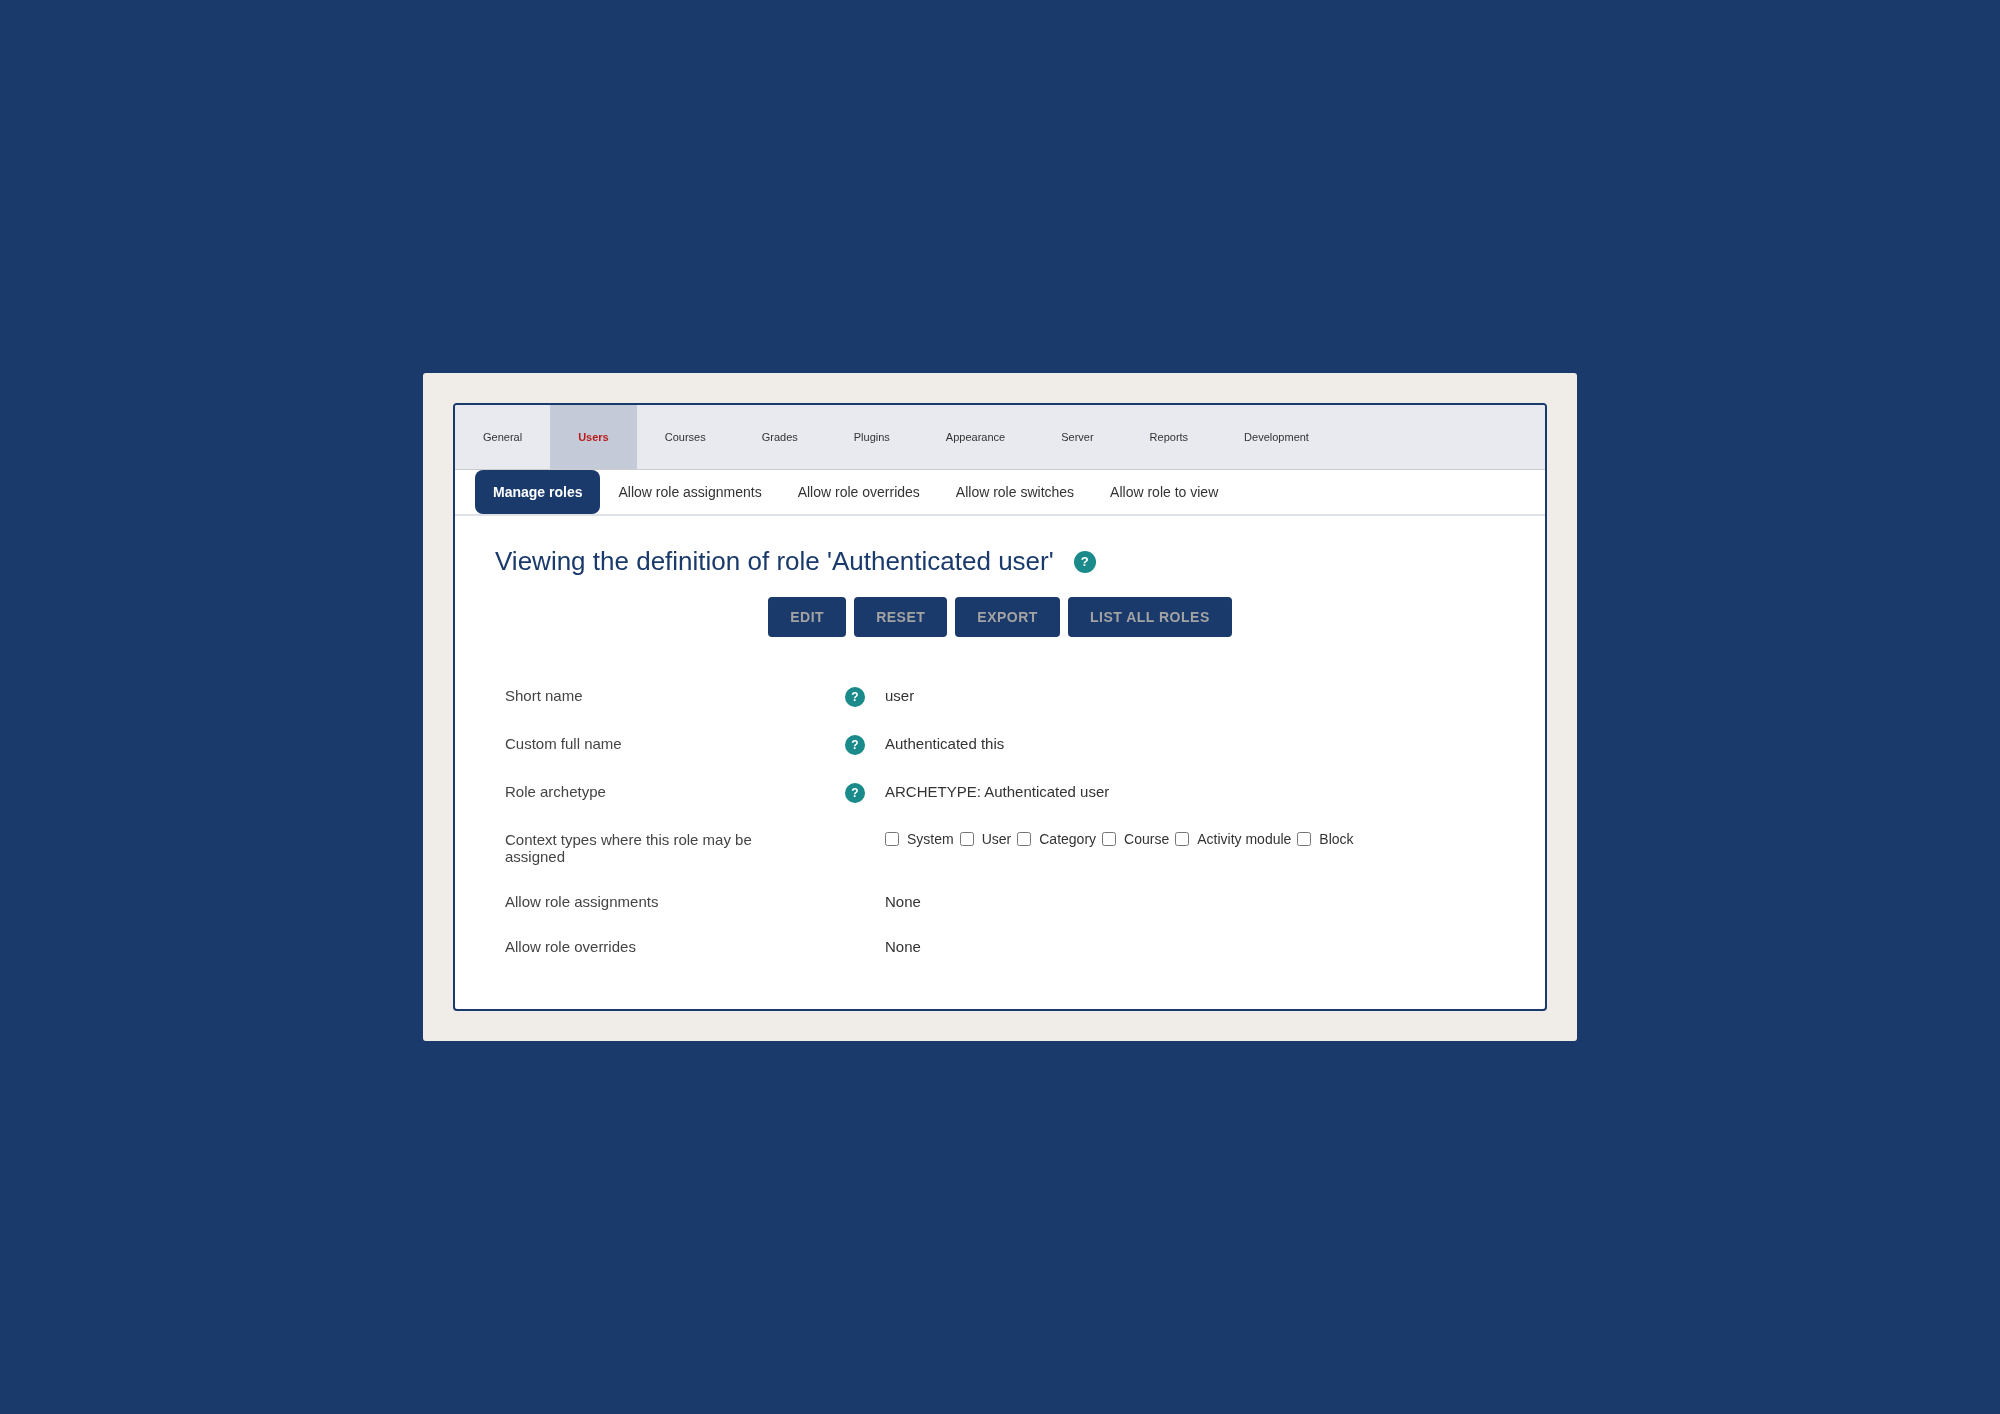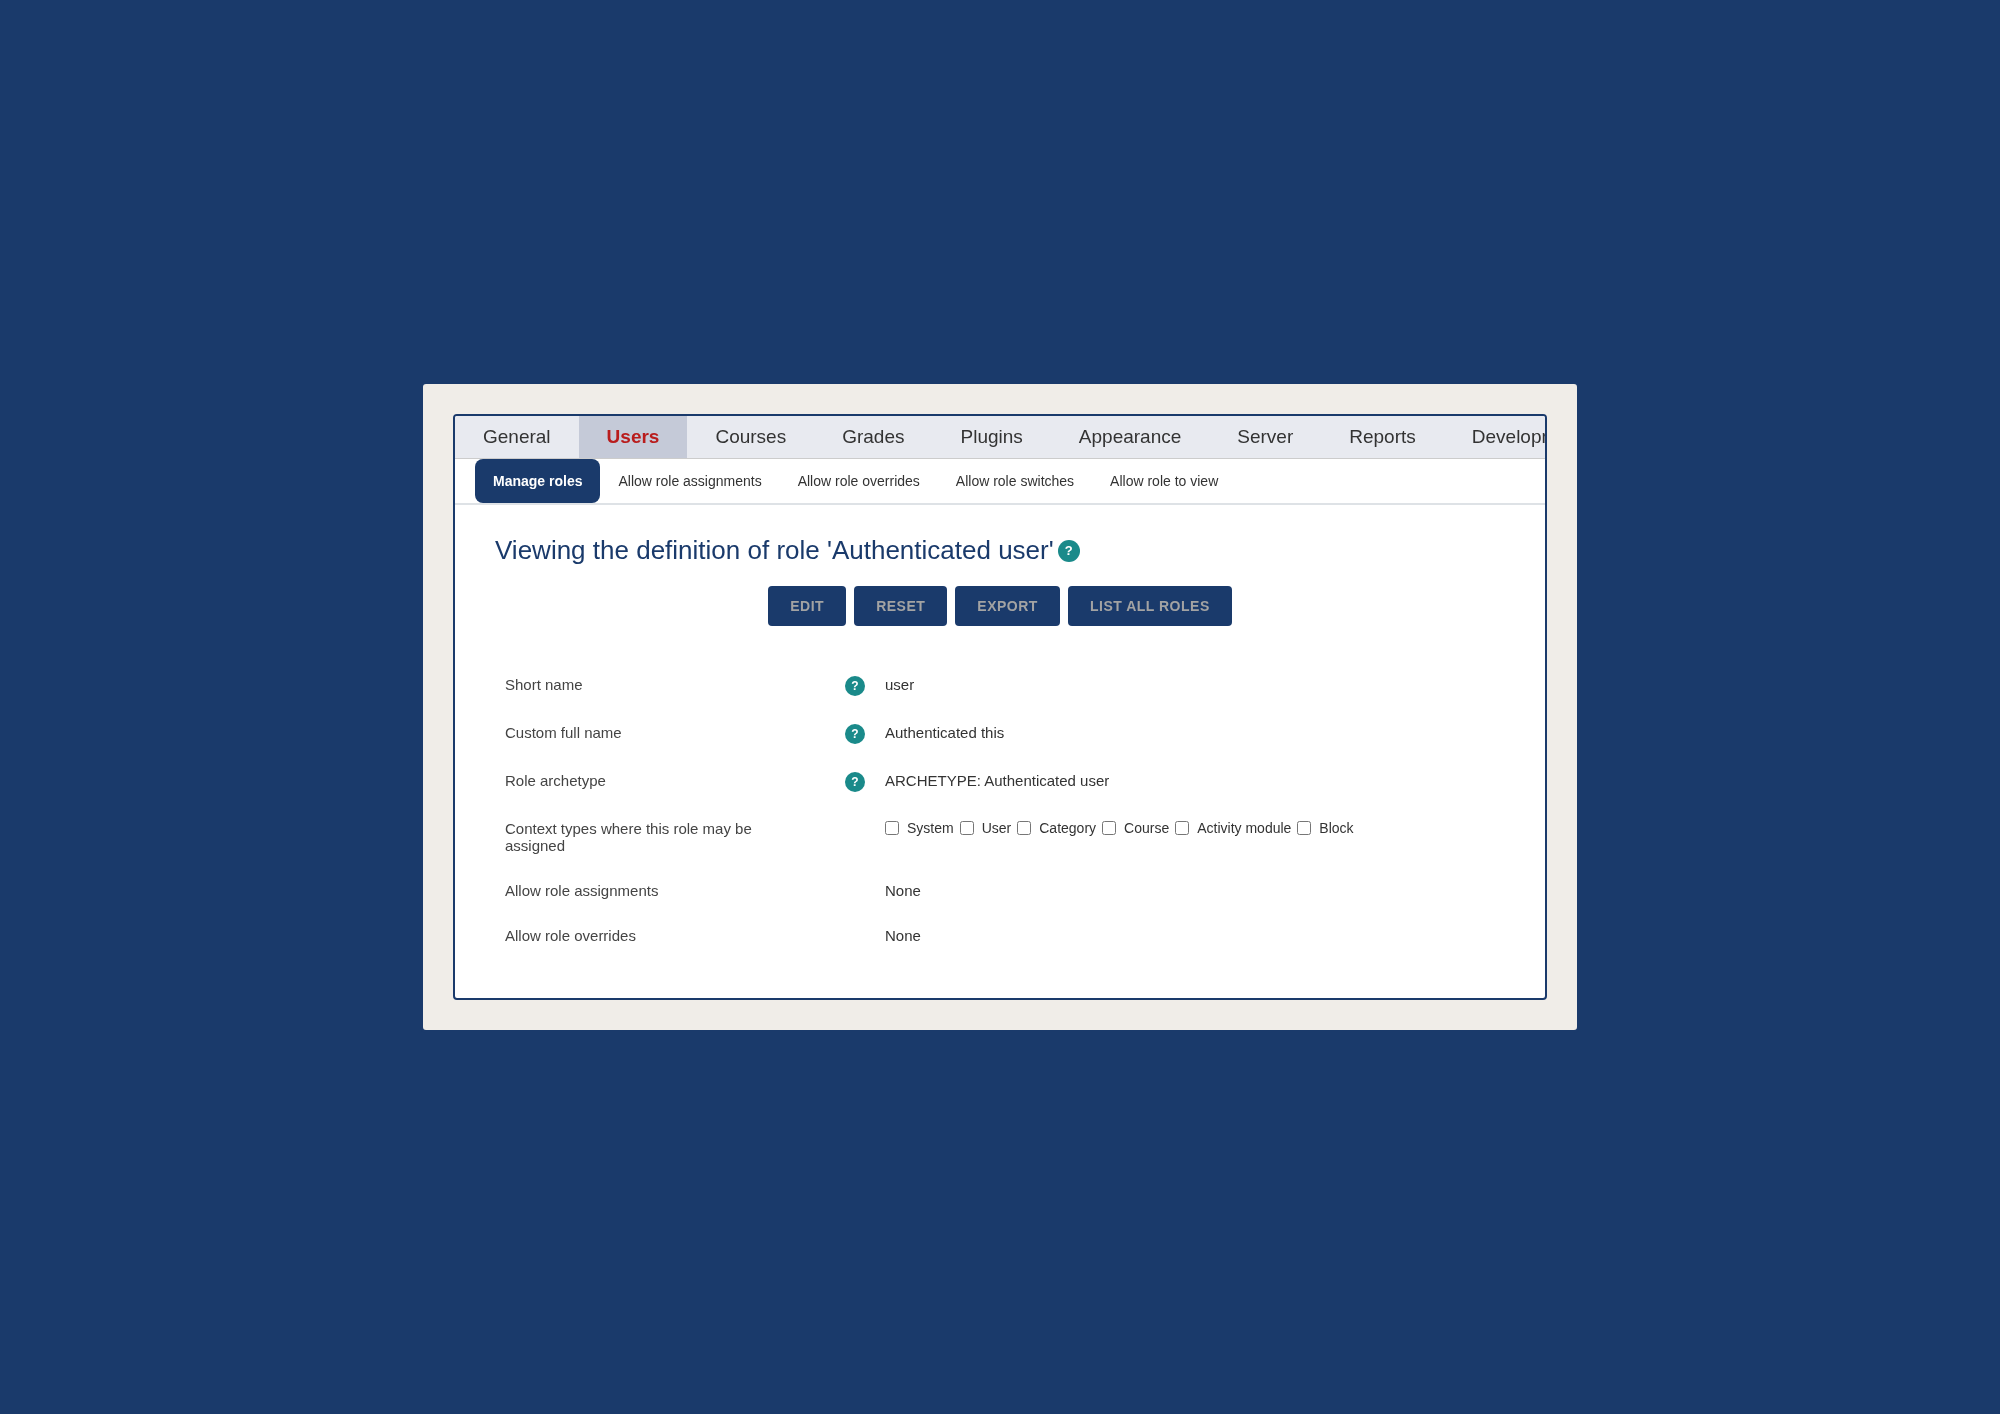--- a/index.html
+++ b/index.html
@@ -27,22 +27,22 @@
       overflow: hidden;
     }
     
     .top-nav {
       background: #e8eaf0;
       display: flex;
       align-items: stretch;
       border-bottom: 1px solid #ccc;
     }
     .top-nav-tab {
-      padding: 10px 28px;
-      font-size: 19px;
+      padding: 26px 28px;
+      font-size: 11px;
       color: #333;
       cursor: pointer;
       border: none;
       background: transparent;
       text-decoration: none;
       display: flex;
       align-items: center;
     }
     .top-nav-tab.active {
       background: #c5cad8;
@@ -76,21 +76,21 @@
     .main-content {
       padding: 30px 40px 40px 40px;
     }
     .page-title {
       font-size: 26px;
       color: #1a3a6b;
       font-weight: 400;
       margin-bottom: 20px;
       display: flex;
       align-items: center;
-      gap: 4px;
+      gap: 20px;
     }
     .help-icon {
       display: inline-flex;
       align-items: center;
       justify-content: center;
       width: 22px;
       height: 22px;
       background: #1a8a8a;
       border-radius: 50%;
       color: #fff;

